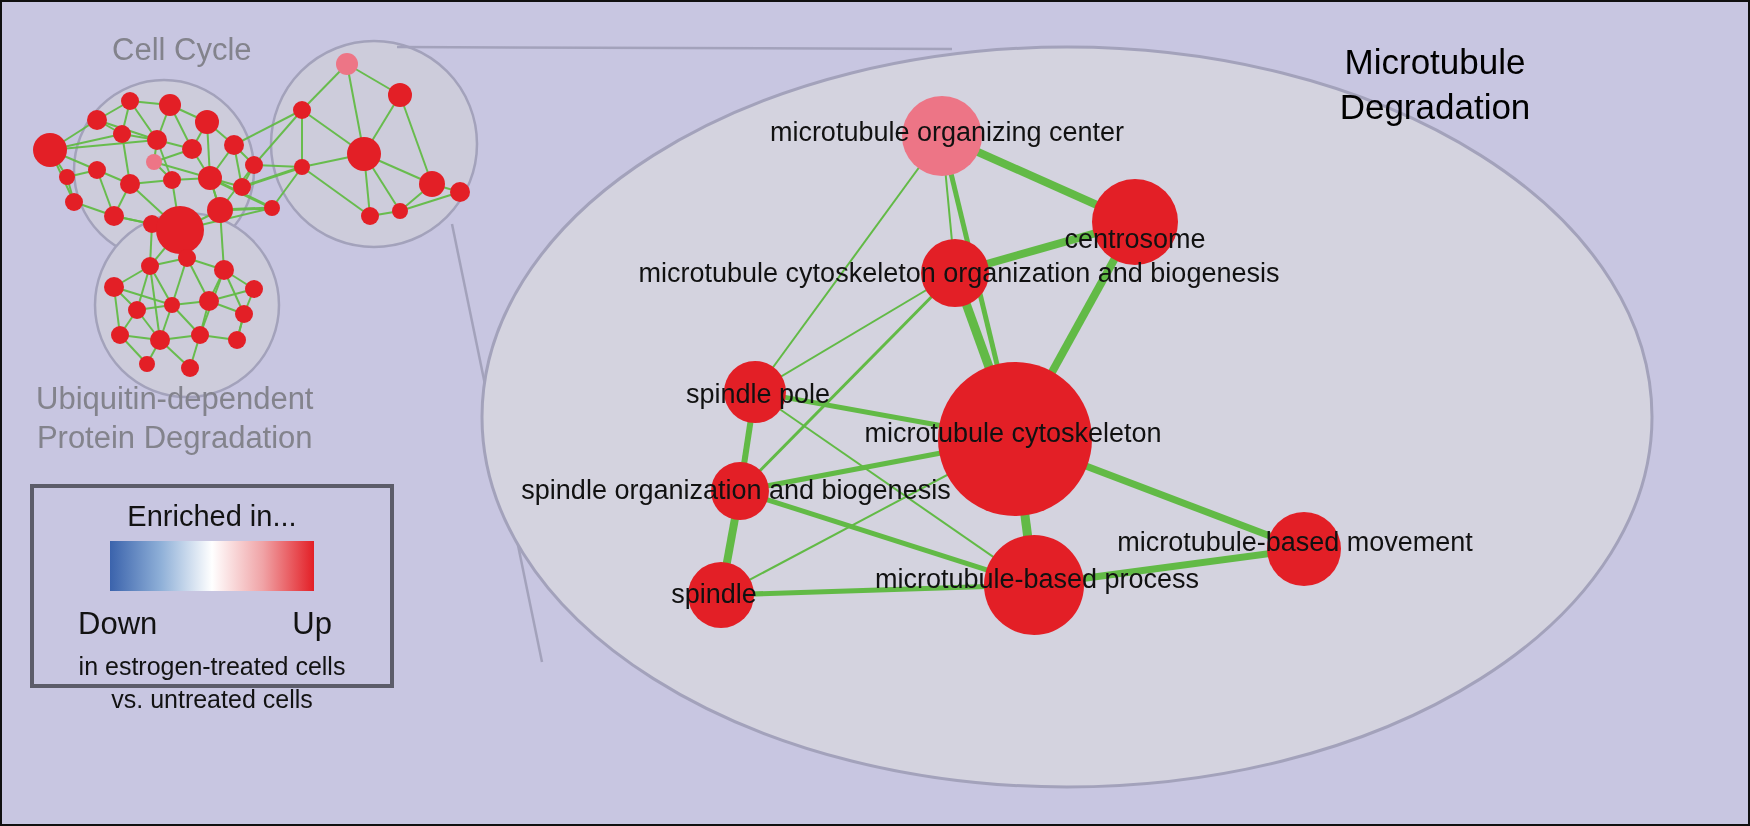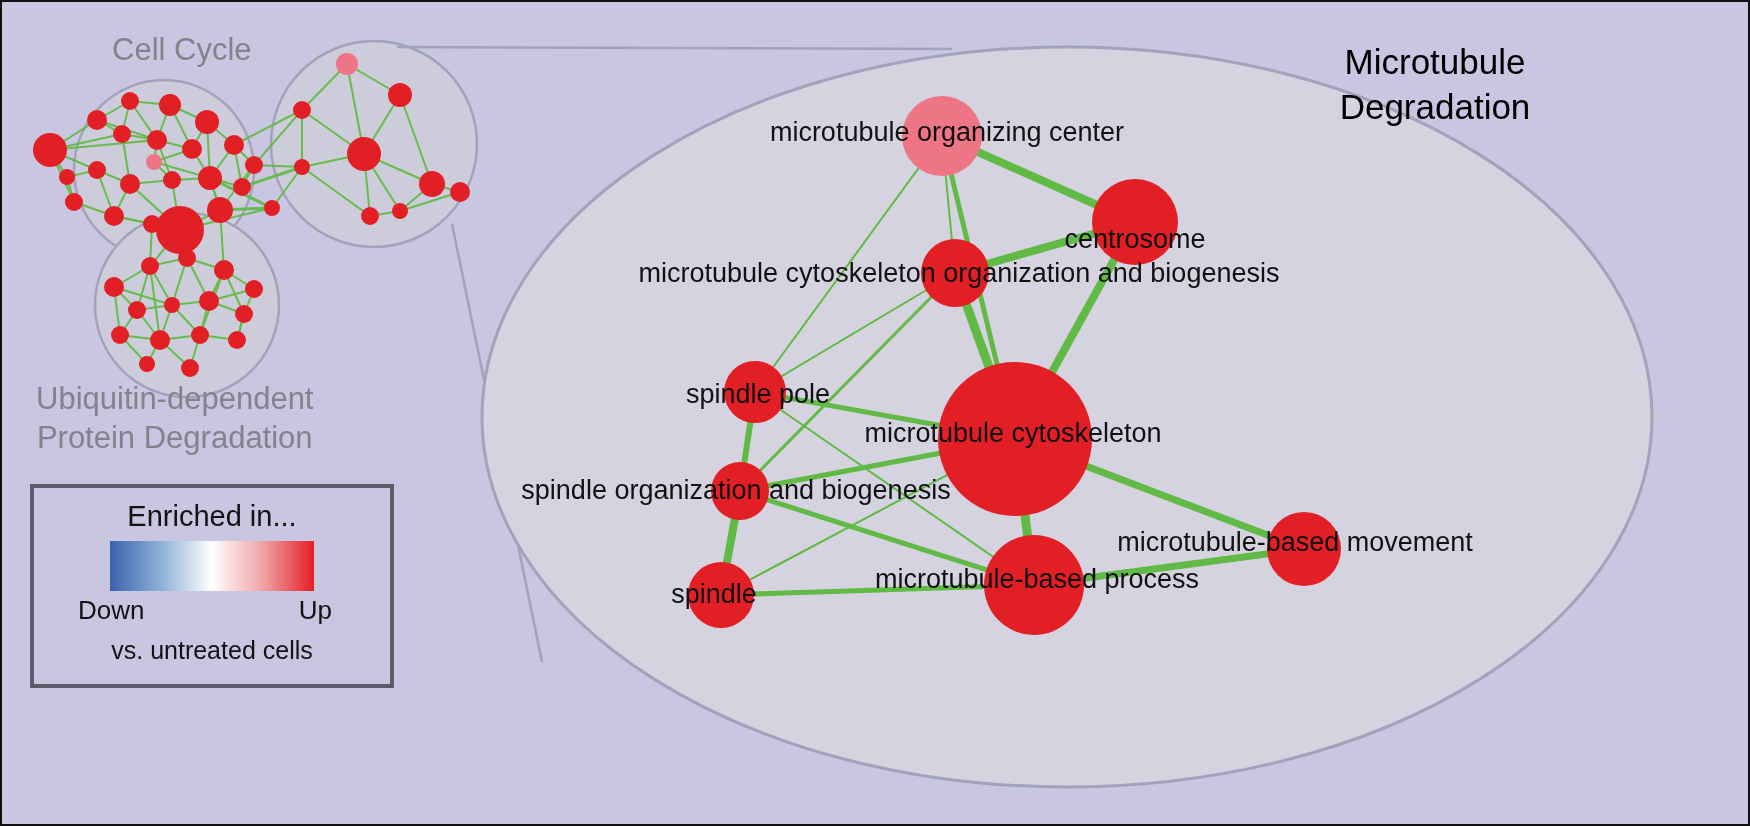--- a/index.html
+++ b/index.html
@@ -25,21 +25,21 @@
   .legend {
     position: absolute; left: 28px; top: 482px; width: 364px; height: 204px;
     border: 4px solid #5c5c69; box-sizing: border-box; background: #c8c6e1;
   }
   .legend-title { text-align: center; margin-top: 12px; font-size: 29px; color: #121212; }
   .legend-gradient {
     width: 204px; height: 50px; margin: 8px auto 0 auto;
   }
   .legend-ends {
     display: flex; justify-content: space-between;
-    padding: 4px 58px 0 44px; font-size: 26px; color: #121212;
+    padding: 15px 58px 0 44px; font-size: 31px; color: #121212;
   }
   .legend-caption { text-align: center; margin-top: 8px; font-size: 25px; line-height: 1.3; color: #121212; }
 </style>
 </head>
 <body>
 
 <div class="canvas">
 
   <svg id="net" width="1750" height="826" viewBox="0 0 1750 826">
       <circle cx="162" cy="168" r="90" fill="#cdccdb" stroke="#a3a2bb" stroke-width="2.5"></circle>
@@ -260,17 +260,18 @@
   </div>
 
   <div class="legend">
     <div class="legend-title">Enriched in...</div>
     <div class="legend-gradient" style="background: linear-gradient(to right, rgb(59, 99, 172), rgb(143, 176, 216), rgb(255, 255, 255), rgb(240, 163, 166), rgb(227, 31, 38));"></div>
     <div class="legend-ends">
       <span>Down</span>
       <span>Up</span>
     </div>
     <div class="legend-caption">
+      <div>in estrogen-treated cells</div>
       <div>vs. untreated cells</div>
     </div>
   </div>
 
 </div>
 
 </body></html>

